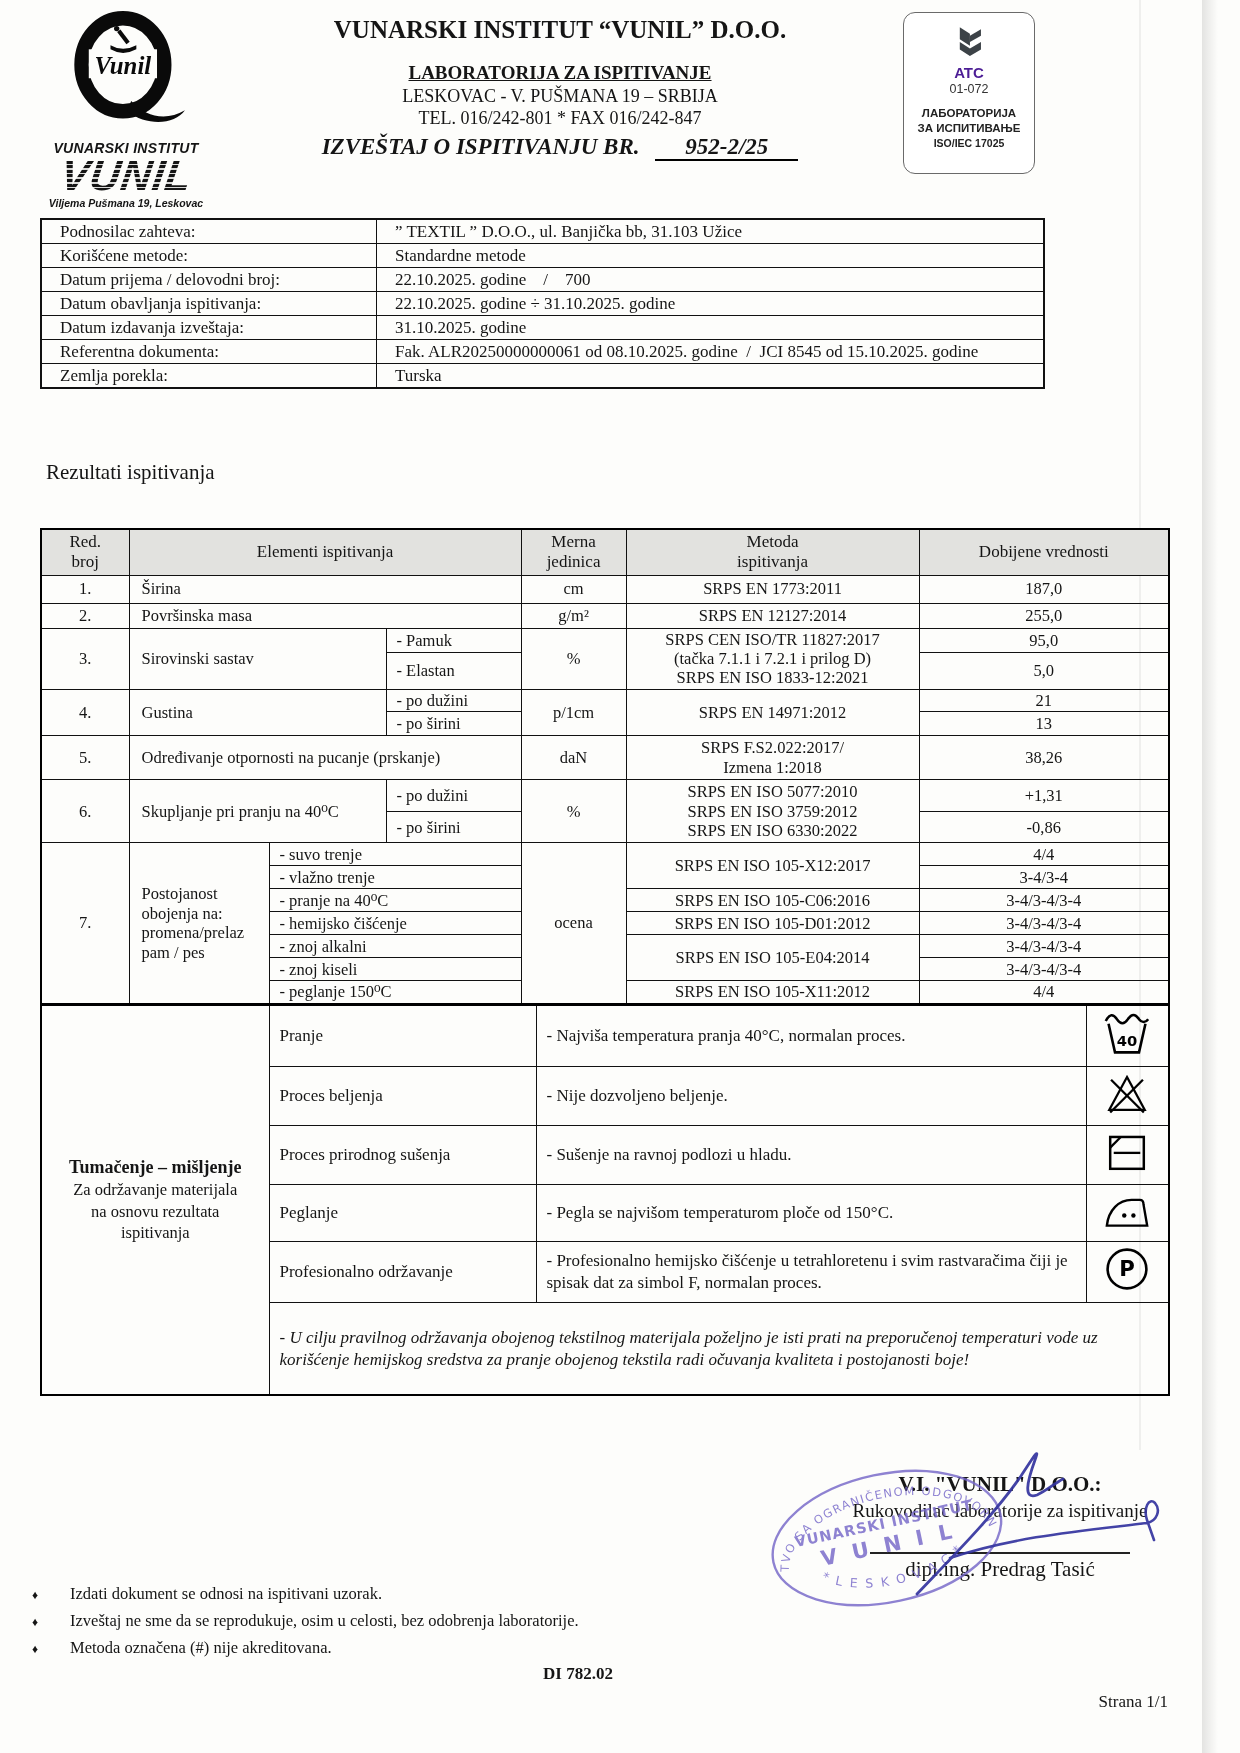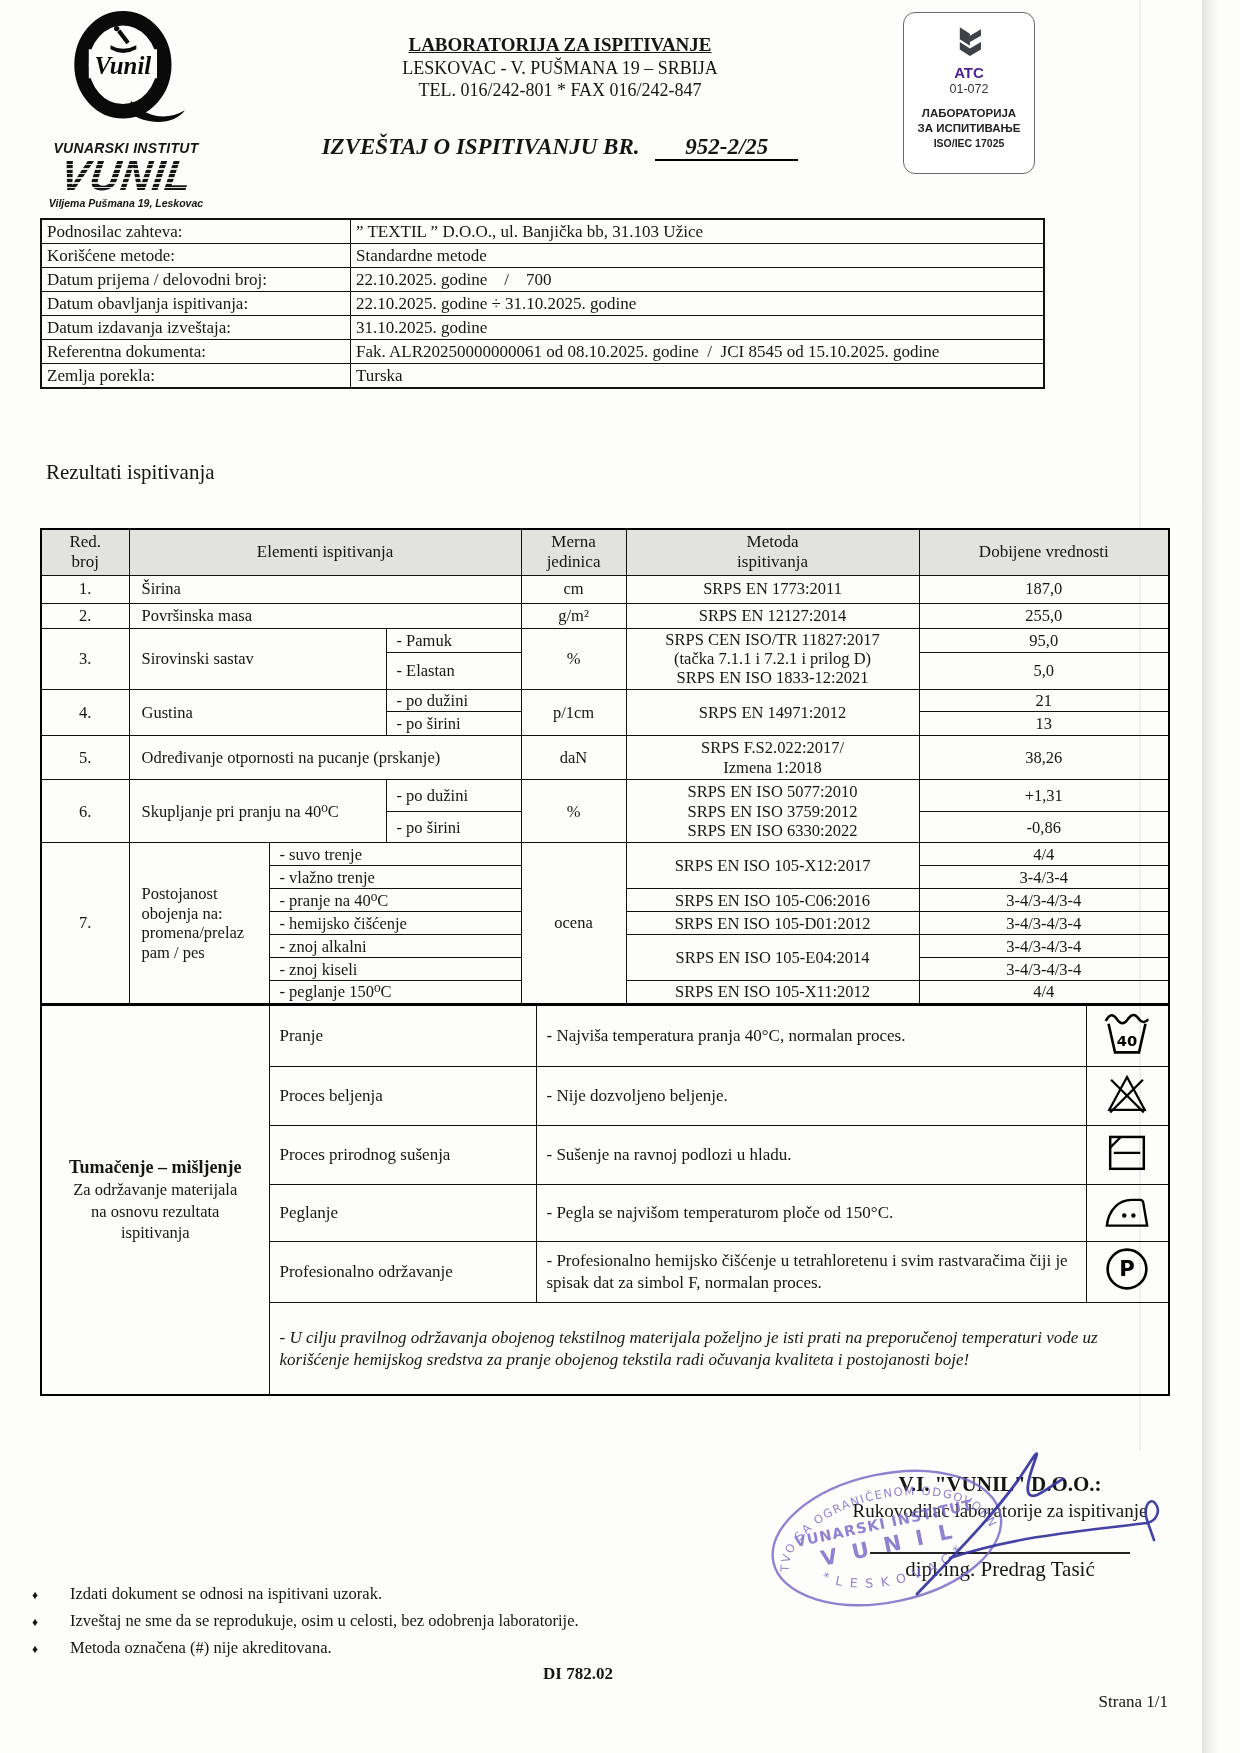--- a/index.html
+++ b/index.html
@@ -34,21 +34,21 @@
          padding-top:12px;font-family:"Liberation Sans","DejaVu Sans",sans-serif;background:#fff;}
   .badge .atc{font-weight:bold;font-size:15px;margin-top:3px;color:#4c1d95;}
   .badge .bnum{font-size:12.5px;margin-top:1px;color:#333;}
   .badge .cyr{font-weight:bold;font-size:11.5px;line-height:1.3;text-align:center;margin-top:10px;color:#222;}
   .badge .iso{font-weight:bold;font-size:10.5px;margin-top:1px;color:#222;}
 
   
   table{border-collapse:collapse;}
   .preline{white-space:pre-line;}
   .info-table{position:absolute;left:40px;top:218px;width:1005px;border:2.5px solid #111;}
-  .info-table td{border:1.3px solid #111;font-size:17px;padding:1px 5px;height:21px;vertical-align:middle;}
+  .info-table td{border:1.3px solid #111;font-size:17px;padding:1px 18px;height:21px;vertical-align:middle;}
   .info-table .lbl{width:298px;}
   .info-table .val{white-space:pre-wrap;}
 
   .sec-title{position:absolute;left:46px;top:460px;font-size:21px;}
 
   .tables{position:absolute;left:40px;top:528px;width:1128px;}
   .res{width:1128px;border:2.5px solid #000;table-layout:fixed;}
   .res th,.res td{border:1.3px solid #111;font-size:16.5px;text-align:center;vertical-align:middle;
                   padding:1px 5px;line-height:1.18;overflow:hidden;}
   .res thead th{background:#e2e2df;font-weight:normal;font-size:17px;}
@@ -104,20 +104,21 @@
       <text x="62" y="62" text-anchor="middle" font-size="24" font-weight="bold" font-style="italic" style="font-family:'Liberation Serif',serif" fill="#0a0a0a">Vunil</text>
     </svg>
     <div class="vi-small">VUNARSKI INSTITUT</div>
     <div class="vi-big-wrap">
       <div class="vi-big">VUNIL</div>
     </div>
     <div class="vi-addr">Viljema Pušmana 19, Leskovac</div>
   </div>
 
   <div class="hc">
+    <div class="hc1">VUNARSKI INSTITUT “VUNIL” D.O.O.</div>
     <div class="hc2">LABORATORIJA ZA ISPITIVANJE</div>
     <div class="hc3">LESKOVAC - V. PUŠMANA 19 – SRBIJA</div>
     <div class="hc4">TEL. 016/242-801 * FAX  016/242-847</div>
   </div>
   <div class="title">
     <span>IZVEŠTAJ O ISPITIVANJU BR.</span>
     <span class="repnum">952-2/25</span>
   </div>
 
   <div class="badge">

